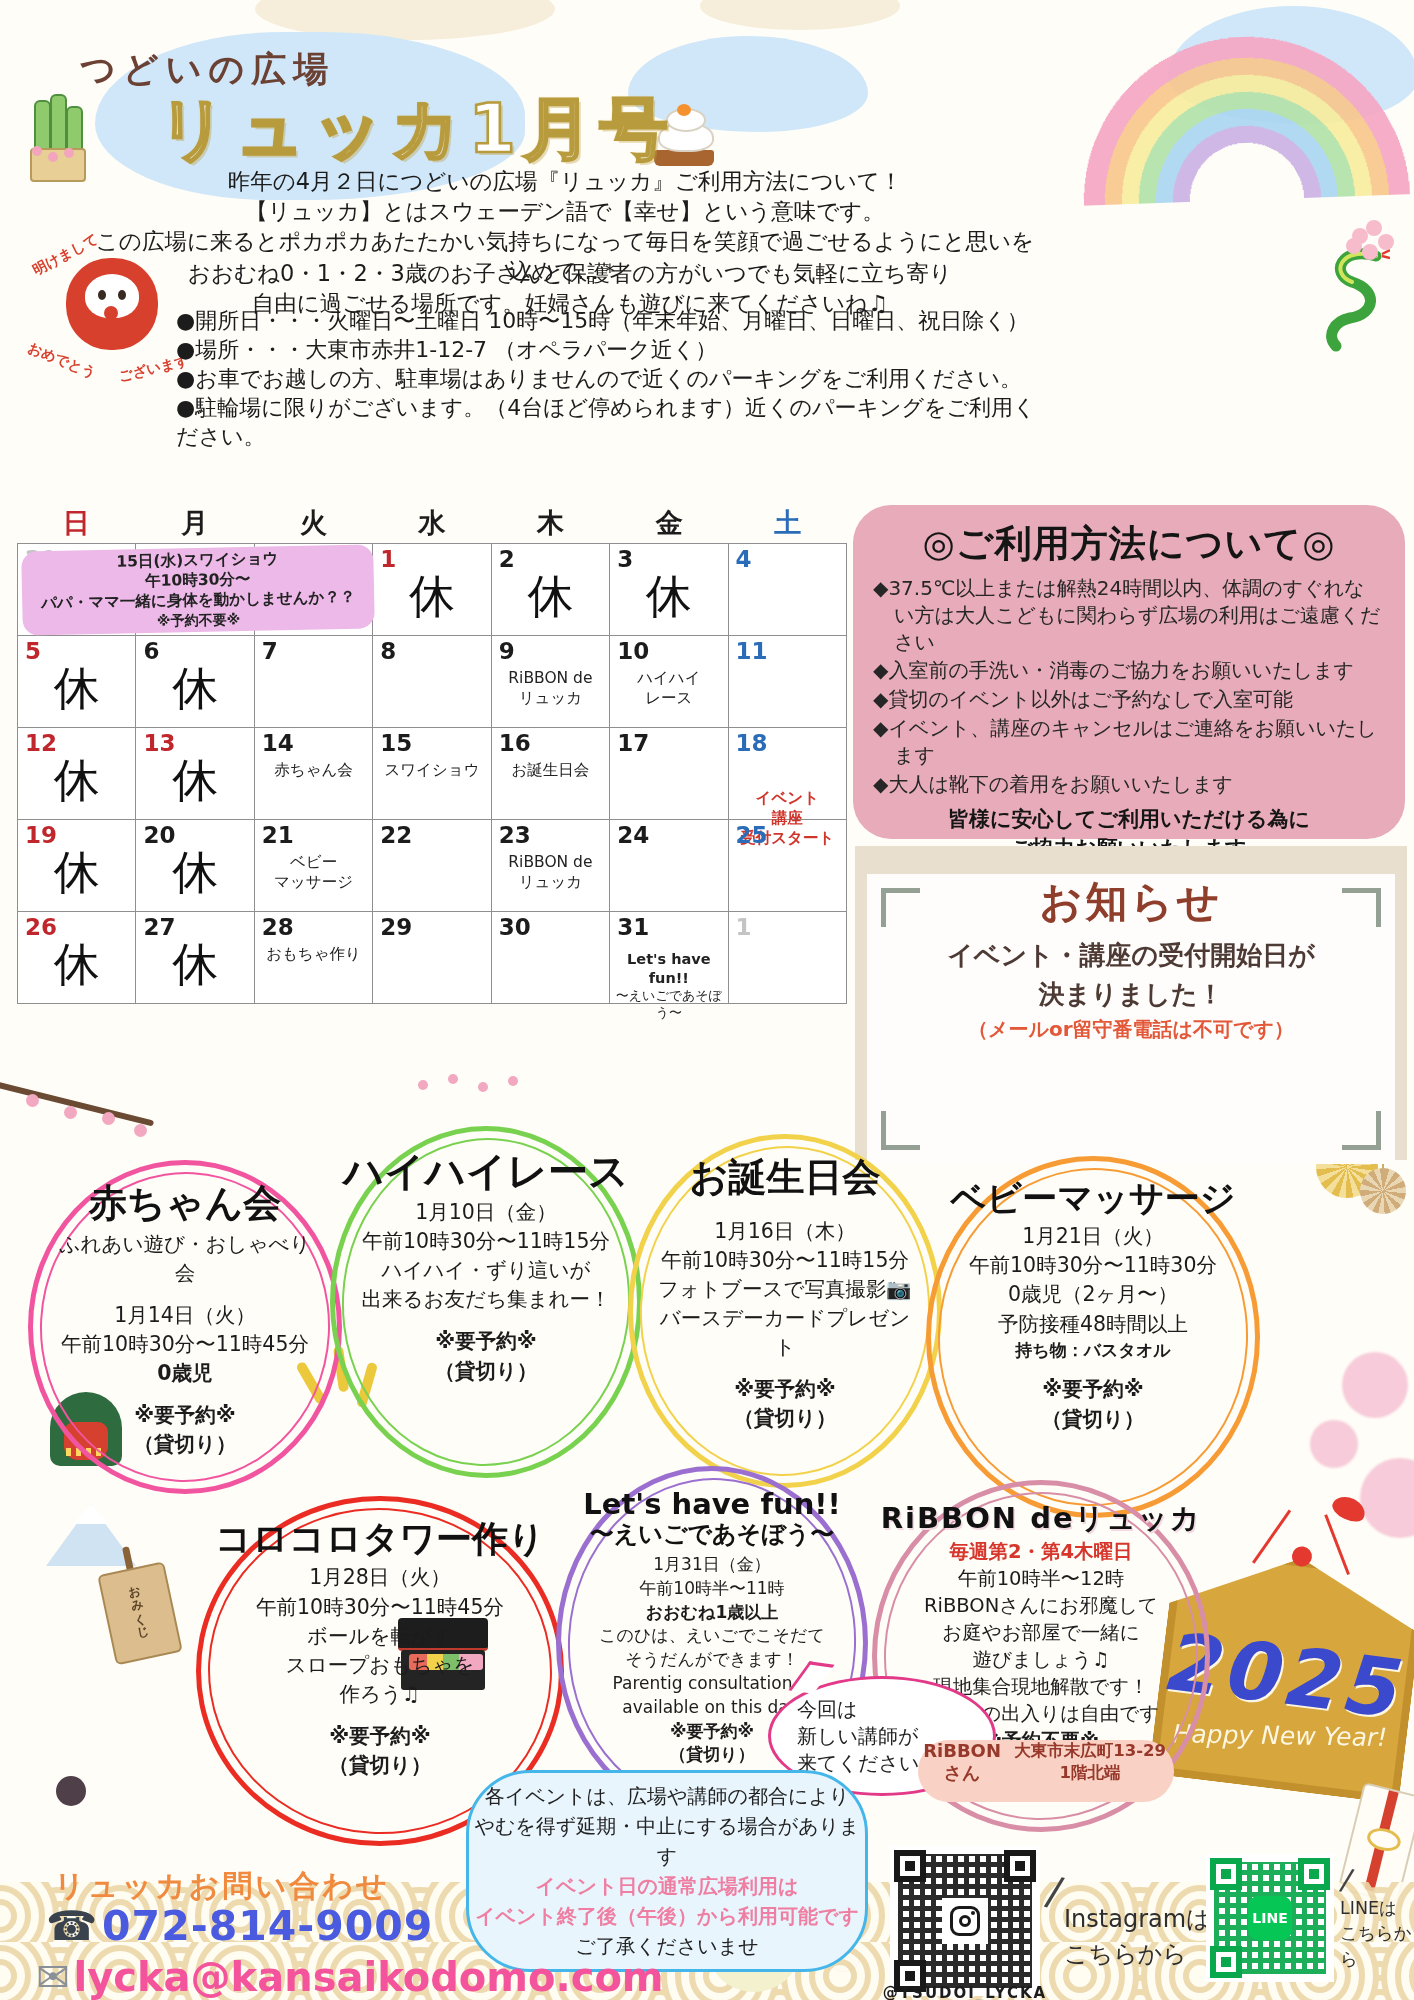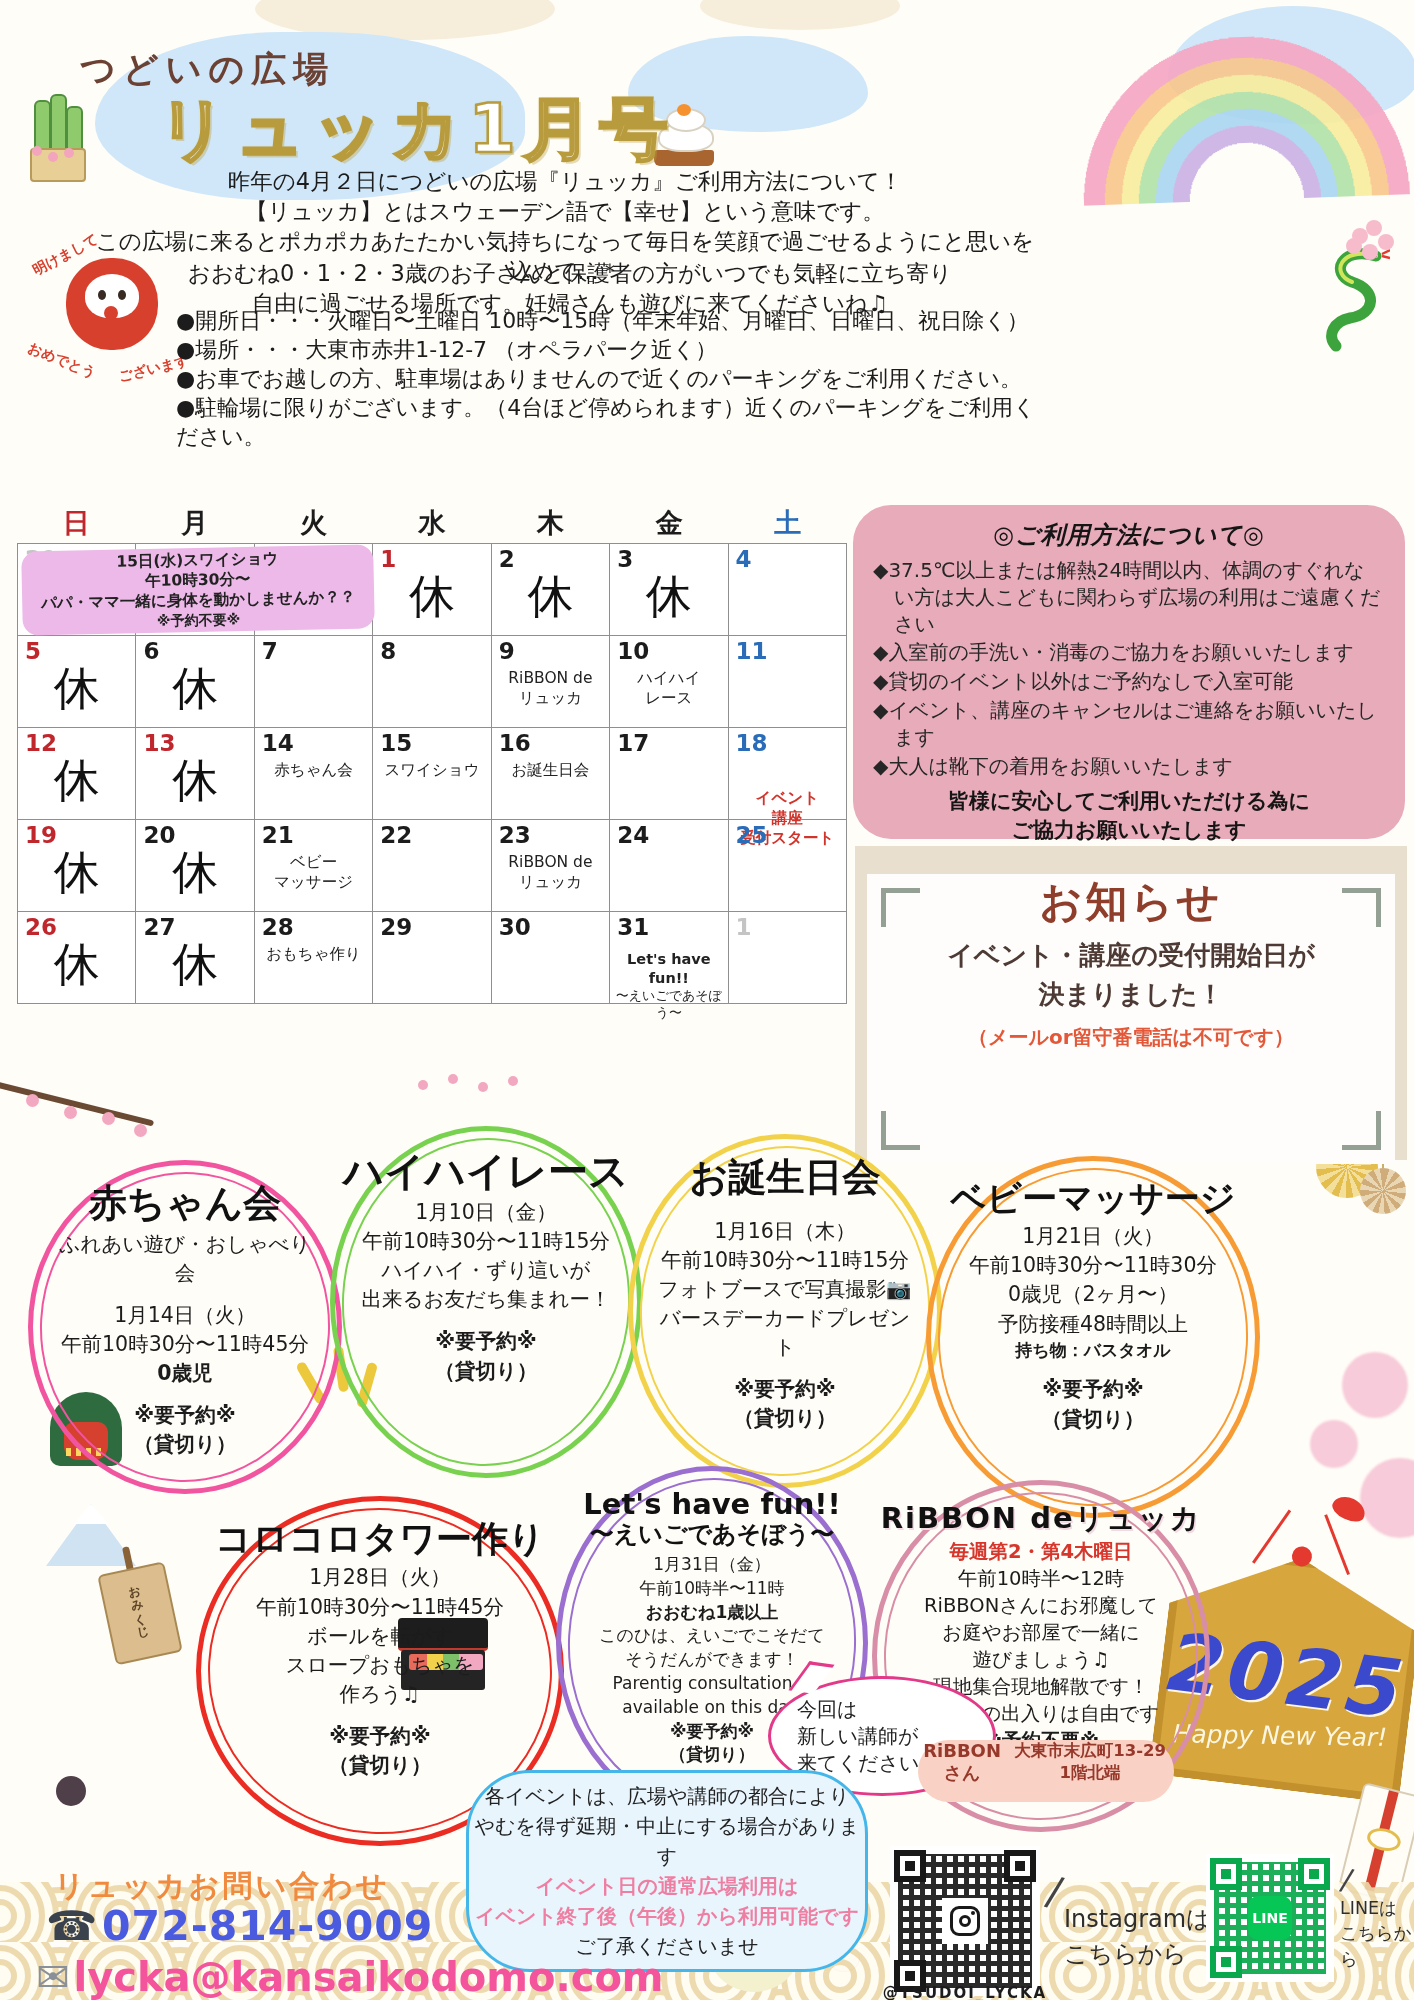--- a/index.html
+++ b/index.html
@@ -127,36 +127,36 @@
   .day .evt.red{color:#d0352c;font-weight:bold;top:36px;margin-top:24px;}
   .day .evt.small{font-size:13px;top:38px;}
   .day .evt.small .l0{font-size:14.5px;font-weight:bold;}
   .cal-banner{position:absolute;left:4px;top:4px;width:352px;height:84px;background:#ecb9e8;border-radius:16px;transform:rotate(-1.2deg);
     display:flex;flex-direction:column;justify-content:center;text-align:center;font-weight:bold;color:#222;z-index:3;}
   .cal-banner .bl{font-size:15.5px;line-height:20px;}
   .cal-banner .bl:last-child{font-size:14px;}
 
   
   .usage{position:absolute;left:853px;top:505px;width:552px;height:334px;background:#e7abba;border-radius:38px;z-index:2;box-sizing:border-box;padding:12px 20px 0 20px;}
-  .usage h2{margin:2px 0 6px 0;text-align:center;font-size:24px;color:#151515;letter-spacing:1px;font-style:italic;}
+  .usage h2{margin:2px 0 6px 0;text-align:center;font-size:37px;color:#151515;letter-spacing:1px;}
   .usage .rule{margin:0 0 2px 0;font-size:20px;line-height:1.34;color:#262626;text-indent:-1.05em;padding-left:1.05em;}
   .usage .uf{margin-top:8px;text-align:center;font-size:21px;font-weight:bold;color:#151515;line-height:1.35;}
 
   
   .notice{position:absolute;left:855px;top:846px;width:552px;height:314px;background:#e9dfce;z-index:2;box-sizing:border-box;padding:12px;}
   .notice .inner{position:relative;width:100%;height:100%;background:#fefdfb;box-sizing:border-box;}
   .corner{position:absolute;width:34px;height:34px;border:0 solid #93a093;}
   .tl{left:14px;top:14px;border-left-width:5px;border-top-width:5px;}
   .tr{right:14px;top:14px;border-right-width:5px;border-top-width:5px;}
   .bl{left:14px;bottom:14px;border-left-width:5px;border-bottom-width:5px;}
   .br{right:14px;bottom:14px;border-right-width:5px;border-bottom-width:5px;}
   .notice h2{margin:16px 0 6px 0;text-align:center;font-size:42px;color:#8e3e2b;letter-spacing:3px;}
   .notice .n-body{text-align:center;font-size:26px;font-weight:bold;color:#4e3a34;line-height:1.5;}
   .notice .n-red{text-align:center;font-size:25px;font-weight:bold;color:#e25839;line-height:1.45;margin-top:6px;}
-  .notice .n-note{text-align:center;font-size:20px;font-weight:bold;color:#e25839;margin-top:10px;}
+  .notice .n-note{text-align:center;font-size:20px;font-weight:bold;color:#e25839;margin-top:2px;}
 
   
   .ev{position:absolute;z-index:2;box-sizing:border-box;text-align:center;}
   .ev .ring{position:absolute;inset:0;border:5px solid var(--c);border-radius:50%;}
   .ev .ring::before{content:'';position:absolute;inset:7px;border:2.5px solid var(--c);border-radius:50%;transform:rotate(3deg);}
   .ev .ttl{position:relative;margin-top:22px;font-weight:bold;color:#111;line-height:1.15;}
   .ev .body{position:relative;padding:4px 30px 0 30px;font-size:20.5px;line-height:1.42;color:#1c1c1c;}
   .ev .body .ln.b{font-weight:bold;}
   .ev .body .ln.s{font-size:17px;line-height:1.4;}
   .ev .body .ln.red{color:#d6362b;}

